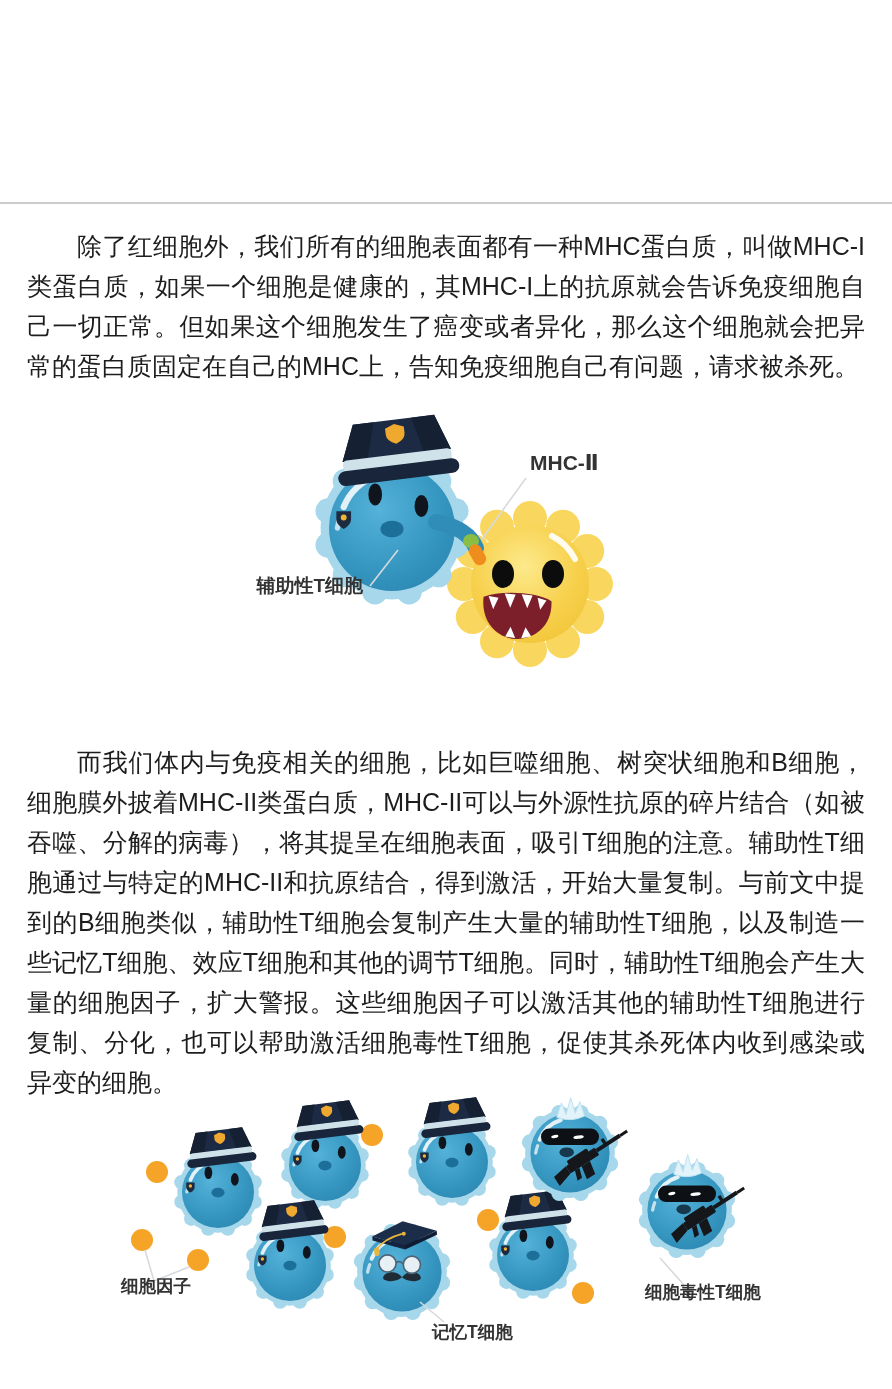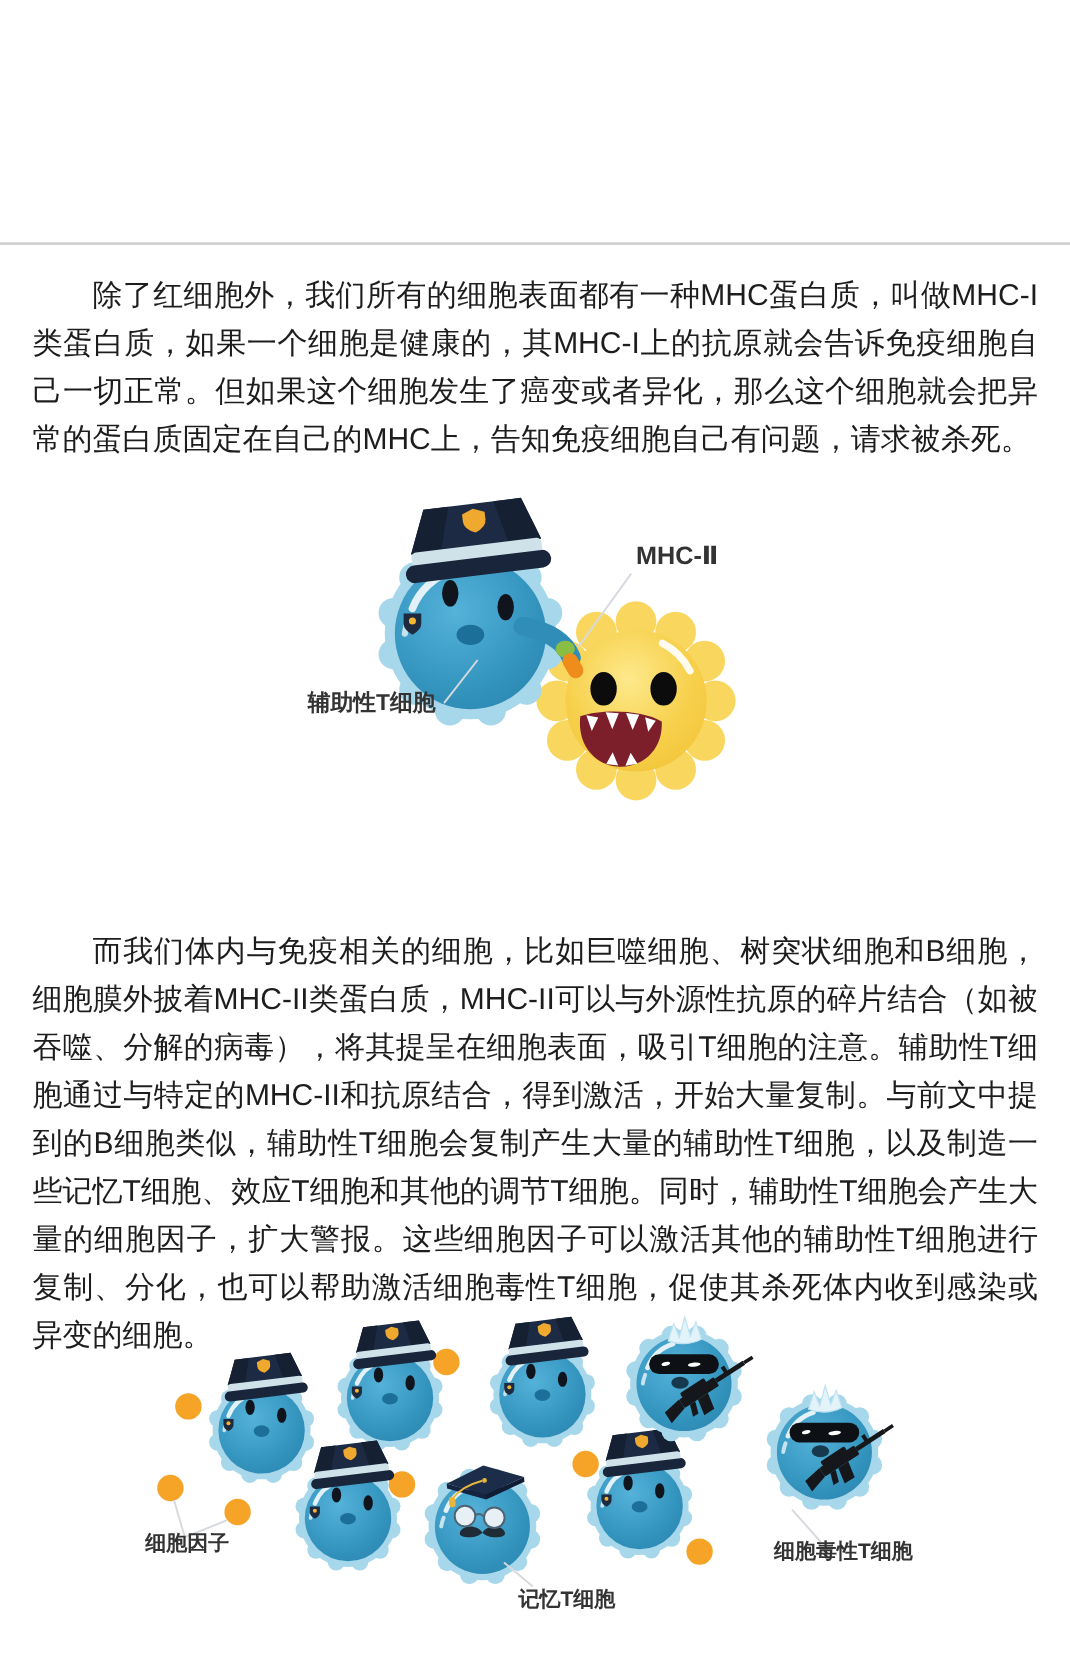--- a/index.html
+++ b/index.html
@@ -19,21 +19,21 @@
   .divider {
     position:absolute; left:0; top:202px; width:892px; height:2px;
     background:#cccccc;
   }
   .para {
     position:absolute; left:27px; width:838px; margin:0;
     font-size:25px; line-height:40px; color:#1d1d1d;
     text-align:justify; text-indent:2em;
   }
   .p1 { top:226px; }
-  .p2 { top:742px;margin-top:31px; }
+  .p2 { top:742px; }
   .fig { position:absolute; }
   .fig1 { left:230px; top:408px; }
   .fig2 { left:90px;  top:1095px; }
   .fig-label { font-weight:700; fill:#333333; }
   .fig-line { stroke:#d6dade; stroke-width:1.6; fill:none; }
 </style>
 </head>
 <body>
 
 <div class="page">

